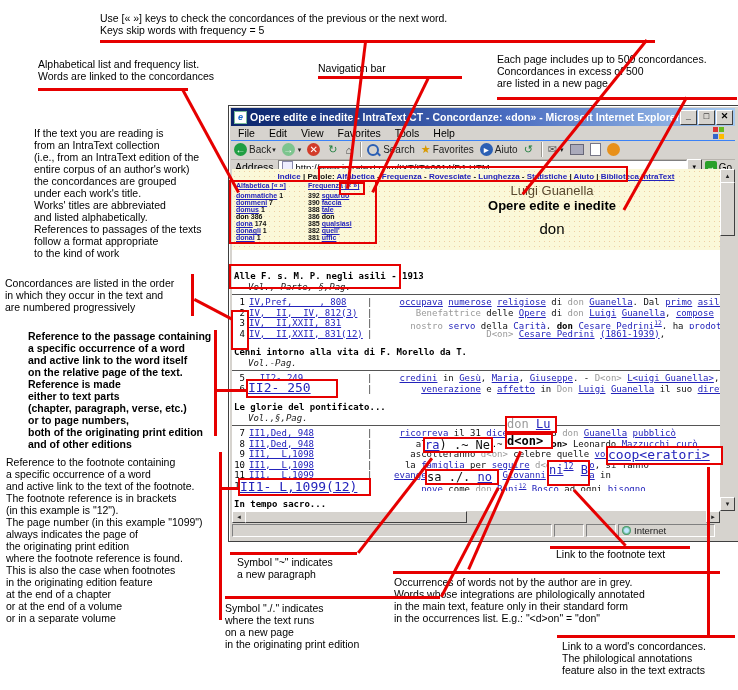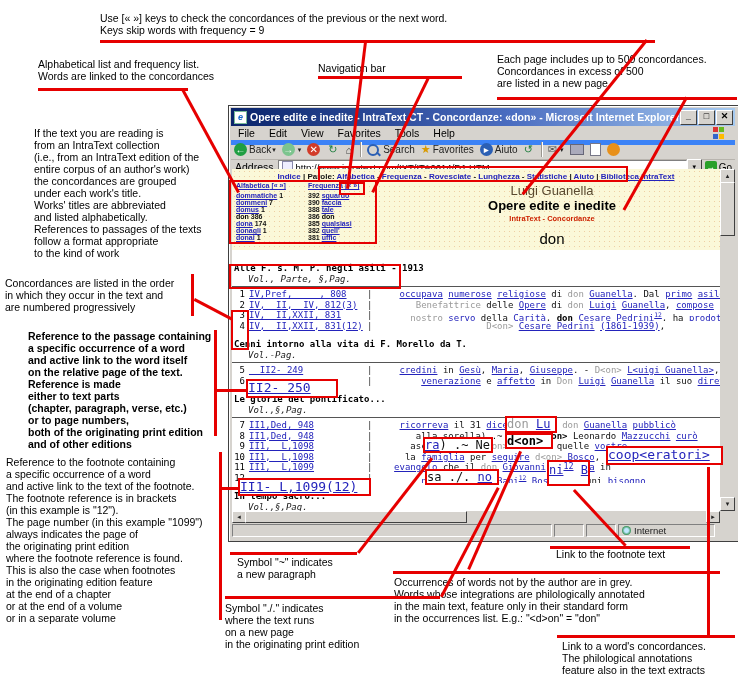--- a/index.html
+++ b/index.html
@@ -16,21 +16,21 @@
   #win{position:absolute;left:228px;top:105px;width:510px;height:435px;
        background:#d6d3ce;border:1px solid #404040;box-shadow:inset 1px 1px 0 #fff;z-index:1;}
   #titlebar{position:absolute;left:2px;top:2px;width:504px;height:18px;
        background:linear-gradient(to right,#0a246a,#4a6cc0 55%,#a6caf0);
        color:#fff;font-size:10.5px;font-weight:bold;display:flex;align-items:center;overflow:hidden;}
   #titlebar .ticon{width:11px;height:11px;background:#fff;border:1px solid #7b9;color:#16c;
        font-size:9px;font-weight:bold;line-height:10px;text-align:center;margin:0 3px;font-style:italic;}
   .winbtn{width:15px;height:13px;background:#d6d3ce;border:1px solid;border-color:#fff #404040 #404040 #fff;
        font-size:9px;line-height:11px;text-align:center;color:#000;margin-left:1px;font-weight:bold;}
   #menubar{position:absolute;left:2px;top:20px;width:504px;height:14px;font-size:10.5px;
-       display:flex;align-items:center;border-bottom:5px solid #3b82f6;}
+       display:flex;align-items:center;border-bottom:1px solid #3b82f6;}
   #menubar span{padding:0 7px;}
   #ieflag{position:absolute;right:3px;top:1px;width:12px;height:12px;display:grid;
        grid-template-columns:5px 5px;grid-gap:1px;}
   #ieflag i{display:block;width:5px;height:5px;}
   #toolbar{position:absolute;left:2px;top:34px;width:504px;height:19px;display:flex;align-items:center;
        font-size:10px;color:#222;border-bottom:1px solid #b8b4ae;}
   .tbtn{display:flex;align-items:center;margin:0 3px;white-space:nowrap;}
   .tsep{width:1px;height:15px;background:#9a968f;margin:0 3px;box-shadow:1px 0 0 #fff;}
   .cicon{width:13px;height:13px;border-radius:50%;color:#fff;font-size:10px;line-height:13px;
        text-align:center;display:inline-block;margin-right:2px;}
@@ -59,21 +59,21 @@
   #wordlist .col{position:absolute;top:0;}
   #masthead{position:absolute;left:170px;top:14px;width:300px;text-align:center;}
   #mh-author{font-size:13px;color:#5a4a30;}
   #mh-work{font-size:13px;font-weight:bold;color:#000;margin-top:0;}
   #mh-sub{font-size:7.5px;color:#cc2200;font-weight:bold;margin-top:1px;}
   #mh-word{font-size:15px;color:#000;margin-top:7px;}
   #legend{position:absolute;left:273px;top:82px;font-family:"DejaVu Sans Mono",monospace;font-size:9px;line-height:12px;white-space:pre;}
   #sections{position:absolute;left:0;top:94px;width:488px;font-family:"DejaVu Sans Mono",monospace;
        font-size:9px;white-space:pre;}
   .sect{margin-top:8px;}
-  .sect:first-child{margin-top:0;}
+  .sect:first-child{margin-top:8px;}
   .st{font-weight:bold;line-height:11px;padding-left:2px;}
   .ss{font-style:italic;line-height:11px;padding-left:16px;color:#222;}
   .shr{border-top:1px solid #555;margin:1px 0 2px 0;}
   .crow{line-height:10.5px;height:10.5px;overflow:hidden;display:flex;}
   .rnum{width:13px;text-align:right;flex:none;}
   .rref{width:118px;flex:none;margin-left:4px;color:#2323bb;text-decoration:underline;}
   .rpipe{flex:none;color:#333;}
   .rtext{flex:none;}
   .s-p{color:#111;} .s-g{color:#9a9a9a;} .s-b{color:#000;font-weight:bold;}
   .s-l{color:#2323bb;text-decoration:underline;}
@@ -85,21 +85,21 @@
   .thumb{position:absolute;background:#d6d3ce;border:1px solid;border-color:#fff #404040 #404040 #fff;}
   #statusbar{position:absolute;left:230px;top:523px;width:506px;height:15px;background:#d6d3ce;z-index:3;
        display:flex;align-items:center;font-size:9.5px;color:#222;}
   .spanel{height:11px;border:1px solid;border-color:#808080 #fff #fff #808080;margin-left:2px;display:flex;align-items:center;}
   .globe{width:9px;height:9px;border-radius:50%;background:radial-gradient(#bfe8ff 30%,#2f8f4f 70%);margin:0 3px;}
 </style>
 </head>
 <body>
 
 <div class="ann" style="left: 100px; top: 12px; white-space: pre;">Use [« »] keys to check the concordances of the previous or the next word.
-Keys skip words with frequency = 9</div>
+Keys skip words with frequency = 5</div>
 <div class="ann" style="left: 38px; top: 58px; white-space: pre;">Alphabetical list and frequency list.
 Words are linked to the concordances</div>
 <div class="ann" style="left: 318px; top: 62px; white-space: pre;">Navigation bar</div>
 <div class="ann" style="left: 497px; top: 53px; white-space: pre;">Each page includes up to 500 concordances.
 Concordances in excess of 500
 are listed in a new page</div>
 <div class="ann" style="left: 34px; top: 127px; white-space: pre;">If the text you are reading is
 from an IntraText collection
 (i.e., from an IntraText edition of the
 entire corpus of an author's work)
@@ -241,21 +241,20 @@
 <div id="content">
   <div class="yellow"></div>
   <div id="navrow"><span class="s-l">Indice</span><span class="s-p"> | </span><span class="s-p">Parole: </span><span class="s-l">Alfabetica</span><span class="s-p"> - </span><span class="s-l">Frequenza</span><span class="s-p"> - </span><span class="s-l">Rovesciate</span><span class="s-p"> - </span><span class="s-l">Lunghezza</span><span class="s-p"> - </span><span class="s-l">Statistiche</span><span class="s-p"> | </span><span class="s-l">Aiuto</span><span class="s-p"> | </span><span class="s-l">Biblioteca IntraText</span></div>
   <div id="wordlist">
     <div class="col" style="left:0;" id="wl-alfa"><div style="margin-bottom: 3px;"><span class="s-l">Alfabetica</span><span class="s-l"> [« »]</span></div><div><span class="s-l">dommatiche</span> <span class="s-p">1</span></div><div><span class="s-l">dommeni</span> <span class="s-p">7</span></div><div><span class="s-l">domus</span> <span class="s-p">1</span></div><div><span class="s-b">don</span> <span class="s-p">386</span></div><div><span class="s-l">dona</span> <span class="s-p">174</span></div><div><span class="s-l">donagli</span> <span class="s-p">1</span></div><div><span class="s-l">donai</span> <span class="s-p">1</span></div></div>
     <div class="col" style="left:72px;" id="wl-freq"><div style="margin-bottom: 3px;"><span class="s-l">Frequenza</span><span class="s-l"> [« »]</span></div><div><span class="s-p">392</span> <span class="s-l">sguardo</span></div><div><span class="s-p">390</span> <span class="s-l">faccia</span></div><div><span class="s-p">388</span> <span class="s-l">tale</span></div><div><span class="s-p">386</span> <span class="s-b">don</span></div><div><span class="s-p">385</span> <span class="s-l">qualsiasi</span></div><div><span class="s-p">382</span> <span class="s-l">quell'</span></div><div><span class="s-p">381</span> <span class="s-l">uffic</span></div></div>
   </div>
   <div id="masthead">
     <div id="mh-author">Luigi Guanella</div>
     <div id="mh-work">Opere edite e inedite</div>
-    <div id="mh-sub">IntraText - Concordanze</div>
     <div id="mh-word">don</div>
   </div>
   <div id="sections"><div class="sect"><div class="st">Alle F. s. M. P. negli asili - 1913</div><div class="ss">Vol., Parte, §,Pag.</div><div class="shr"></div><div class="crow"><span class="rnum">1</span><span class="rref">IV,Pref,     , 808</span><span class="rpipe">| </span><span class="rtext">    <span class="s-l">occupava</span><span class="s-p"> </span><span class="s-l">numerose</span><span class="s-p"> </span><span class="s-l">religiose</span><span class="s-p"> di </span><span class="s-g">don</span><span class="s-p"> </span><span class="s-l">Guanella</span><span class="s-p">. Dal </span><span class="s-l">primo</span><span class="s-p"> </span><span class="s-l">asilo</span></span></div><div class="crow"><span class="rnum">2</span><span class="rref">IV,  II,  IV, 812(3)</span><span class="rpipe">| </span><span class="rtext">       <span class="s-g">Benefattrice</span><span class="s-p"> delle </span><span class="s-l">Opere</span><span class="s-p"> di </span><span class="s-g">don</span><span class="s-p"> </span><span class="s-l">Luigi</span><span class="s-p"> </span><span class="s-l">Guanella</span><span class="s-p">, </span><span class="s-l">compose</span></span></div><div class="crow"><span class="rnum">3</span><span class="rref">IV,  II,XXII, 831</span><span class="rpipe">| </span><span class="rtext">      <span class="s-g">nostro</span><span class="s-p"> </span><span class="s-l">servo</span><span class="s-p"> della </span><span class="s-l">Carità</span><span class="s-p">, </span><span class="s-b">don</span><span class="s-p"> </span><span class="s-l">Cesare Pedrini</span><span class="s-sl">12</span><span class="s-p">, ha </span><span class="s-l">prodotto</span></span></div><div class="crow"><span class="rnum">4</span><span class="rref">IV,  II,XXII, 831(12)</span><span class="rpipe">| </span><span class="rtext">                    <span class="s-g">D&lt;on&gt;</span><span class="s-p"> </span><span class="s-l">Cesare Pedrini</span><span class="s-p"> </span><span class="s-l">(1861-1939)</span><span class="s-p">,</span></span></div></div><div class="sect"><div class="st">Cenni intorno alla vita di F. Morello da T.</div><div class="ss">Vol.-Pag.</div><div class="shr"></div><div class="crow"><span class="rnum">5</span><span class="rref">  II2- 249</span><span class="rpipe">| </span><span class="rtext">    <span class="s-l">credini</span><span class="s-p"> in </span><span class="s-l">Gesù</span><span class="s-p">, </span><span class="s-l">Maria</span><span class="s-p">, </span><span class="s-l">Giuseppe</span><span class="s-p">. - </span><span class="s-g">D&lt;on&gt;</span><span class="s-p"> </span><span class="s-l">L&lt;uigi Guanella&gt;</span><span class="s-p">,</span></span></div><div class="crow"><span class="rnum">6</span><span class="rref"></span><span class="rpipe">| </span><span class="rtext">        <span class="s-l">venerazione</span><span class="s-p"> e </span><span class="s-l">affetto</span><span class="s-p"> in </span><span class="s-g">Don</span><span class="s-p"> </span><span class="s-l">Luigi</span><span class="s-p"> </span><span class="s-l">Guanella</span><span class="s-p"> il suo </span><span class="s-l">direttore</span></span></div></div><div class="sect"><div class="st">Le glorie del pontificato...</div><div class="ss">Vol.,§,Pag.</div><div class="shr"></div><div class="crow"><span class="rnum">7</span><span class="rref">II1,Ded, 948</span><span class="rpipe">| </span><span class="rtext">    <span class="s-l">ricorreva</span><span class="s-p"> il 31 </span><span class="s-l">dicembre</span><span class="s-p"> 1888 </span><span class="s-g">don</span><span class="s-p"> </span><span class="s-l">Guanella</span><span class="s-p"> </span><span class="s-l">pubblicò</span></span></div><div class="crow"><span class="rnum">8</span><span class="rref">II1,Ded, 948</span><span class="rpipe">| </span><span class="rtext">       <span class="s-p">alla sorella) .~ Nel 18</span><span class="s-b">d&lt;on&gt;</span><span class="s-p"> Leonardo </span><span class="s-l">Mazzucchi</span><span class="s-p"> </span><span class="s-l">curò</span></span></div><div class="crow"><span class="rnum">9</span><span class="rref">II1,  L,1098</span><span class="rpipe">| </span><span class="rtext">      <span class="s-p">ascolteranno </span><span class="s-g">d&lt;on&gt;</span><span class="s-p"> celebre quelle </span><span class="s-l">vostre</span></span></div><div class="crow"><span class="rnum">10</span><span class="rref">II1,  L,1098</span><span class="rpipe">| </span><span class="rtext">     <span class="s-p">la </span><span class="s-l">famiglia</span><span class="s-p"> per </span><span class="s-l">seguire</span><span class="s-p"> </span><span class="s-g">d&lt;on&gt;</span><span class="s-p"> </span><span class="s-l">Bosco</span><span class="s-p">, si fanno</span></span></div><div class="crow"><span class="rnum">11</span><span class="rref">II1,  L,1099</span><span class="rpipe">| </span><span class="rtext">   <span class="s-l">evangelo</span><span class="s-p"> che il </span><span class="s-g">don</span><span class="s-p"> </span><span class="s-l">Giovanni</span><span class="s-p"> </span><span class="s-l">riandava</span><span class="s-p"> in</span></span></div><div class="crow"><span class="rnum">12</span><span class="rref"></span><span class="rpipe">| </span><span class="rtext">        <span class="s-l">nove</span><span class="s-p"> come </span><span class="s-g">don</span><span class="s-p"> </span><span class="s-l">Bani</span><span class="s-sl">12</span><span class="s-p"> </span><span class="s-l">Bosco</span><span class="s-p"> ad ogni </span><span class="s-l">bisogno</span></span></div></div><div class="sect"><div class="st">In tempo sacro...</div><div class="ss">Vol.,§,Pag.</div></div></div>
 </div>
 
 <div class="sb" style="left:720px;top:169px;width:15px;height:342px;">
   <span class="sbtn" style="left:0;top:0;width:13px;height:12px;line-height:11px;">▴</span>
   <span class="thumb" style="left:0;top:13px;width:13px;height:52px;"></span>
   <span class="sbtn" style="left:0;bottom:0;width:13px;height:12px;line-height:11px;">▾</span>
 </div>

